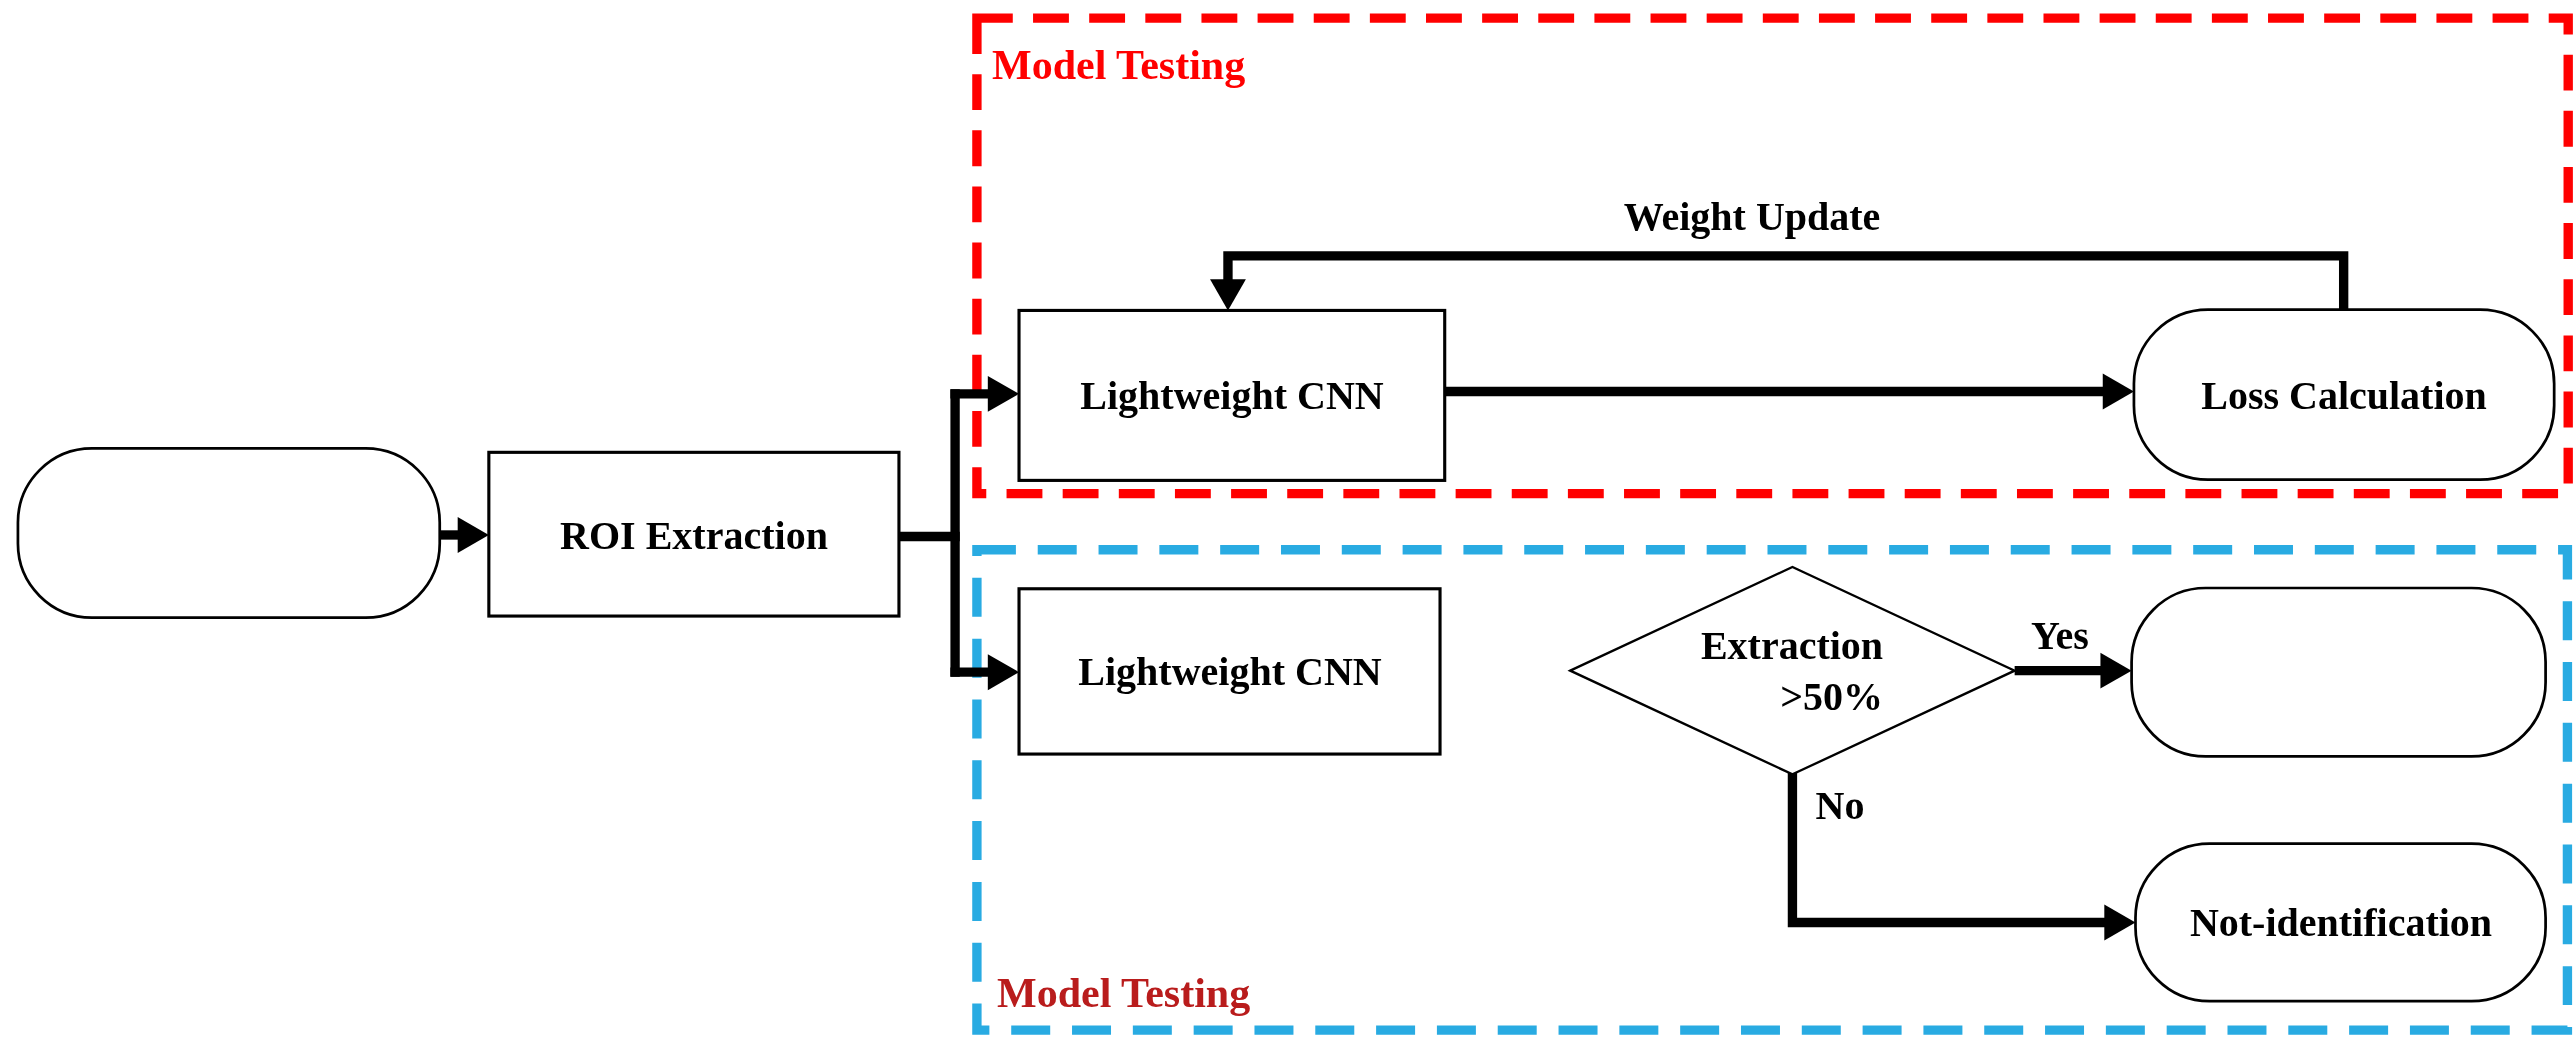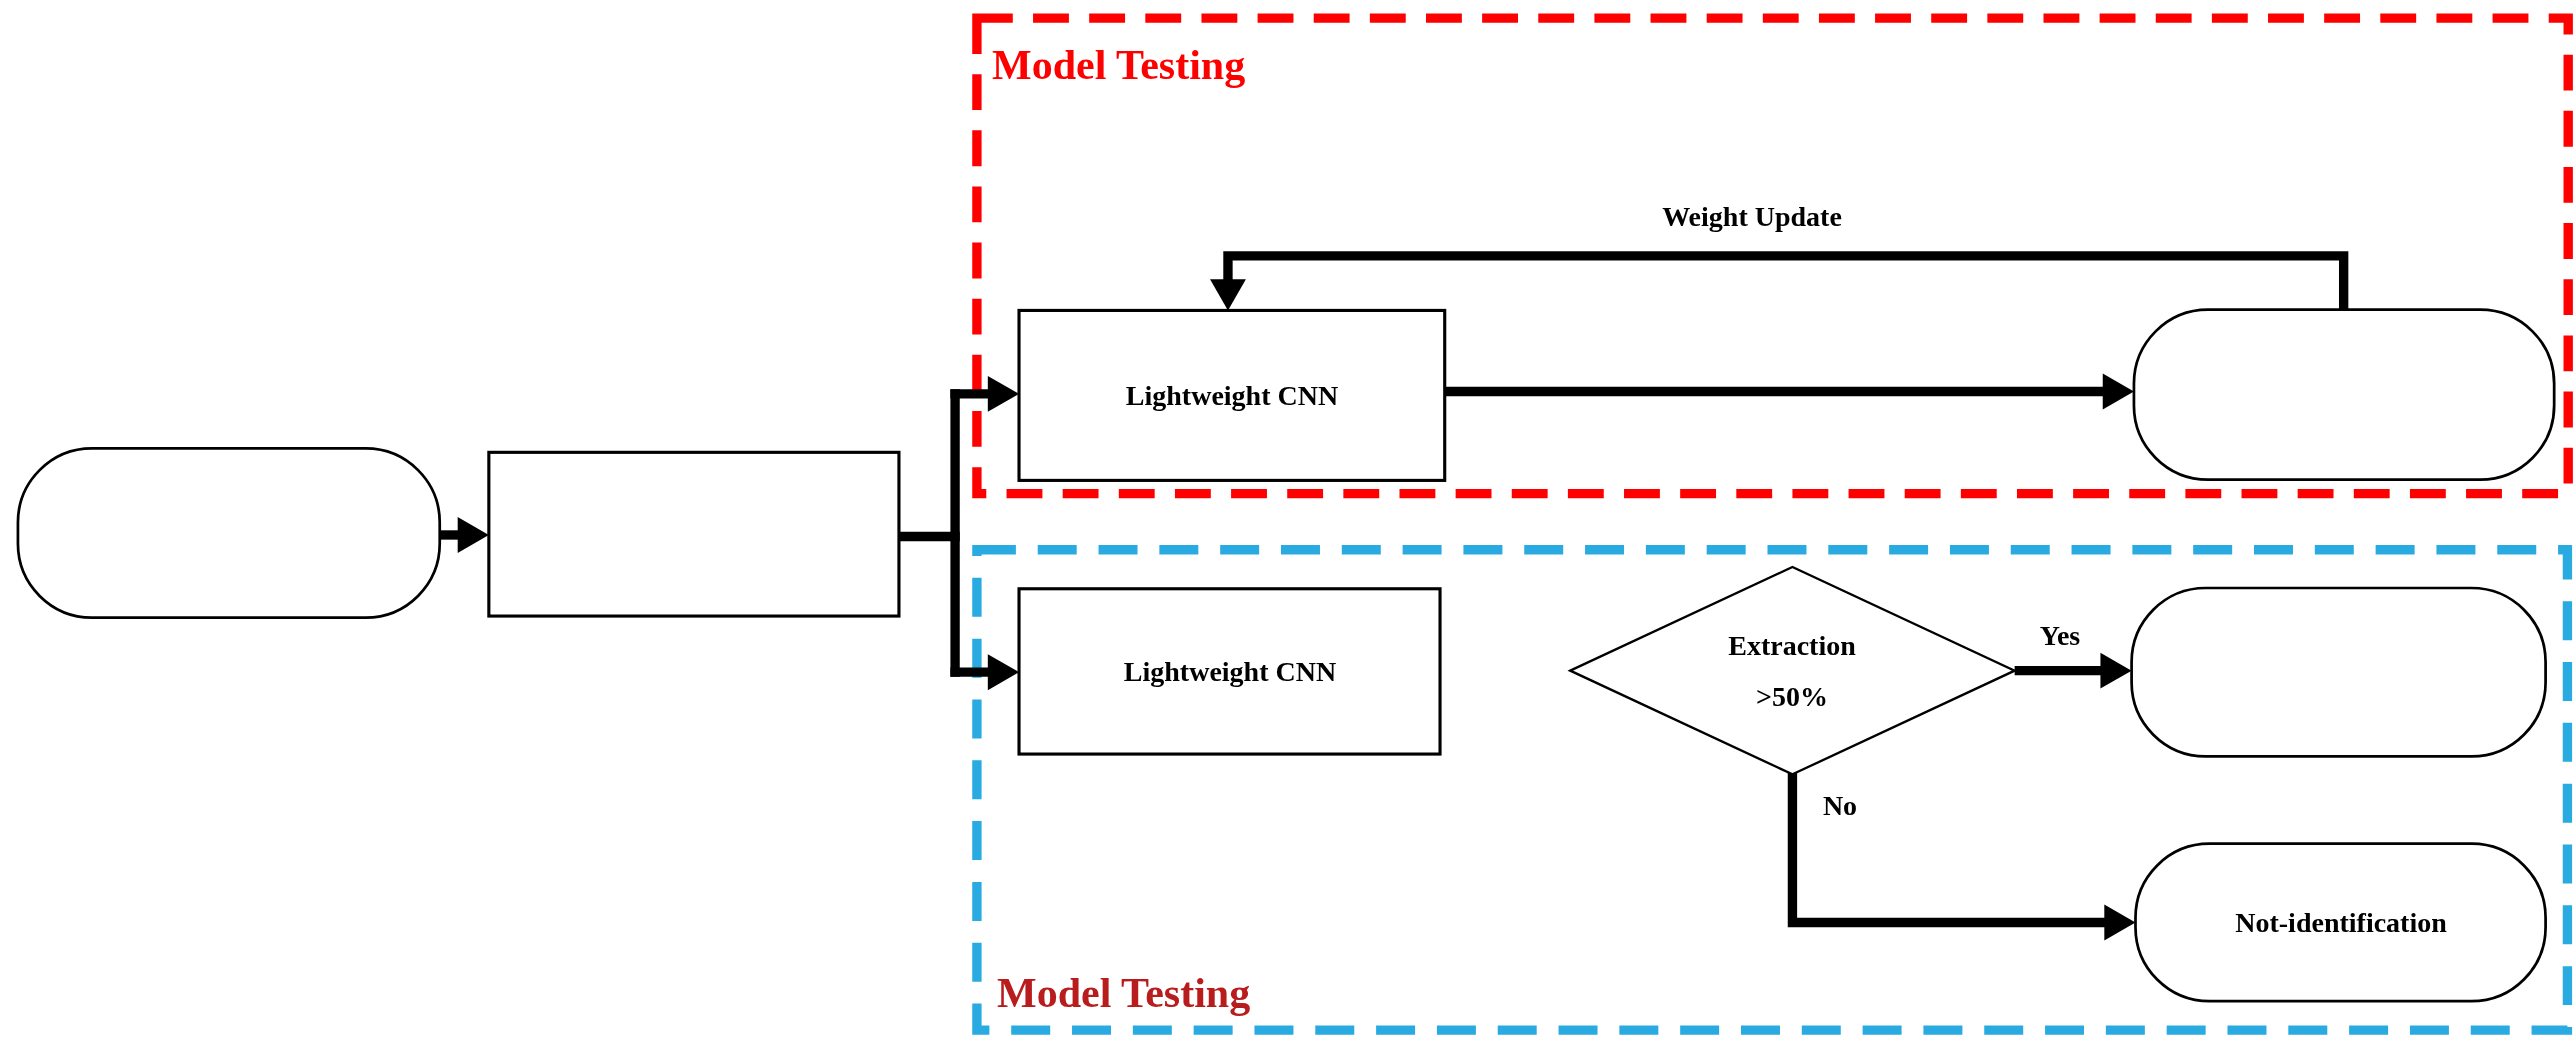--- a/index.html
+++ b/index.html
@@ -8,24 +8,24 @@
     width: 2576px;
     height: 1045px;
     background: #ffffff;
     font-family: "Liberation Serif", serif;
     overflow: hidden;
   }
   #wires { position: absolute; left: 0; top: 0; width: 2576px; height: 1045px; }
   .lbl {
     position: absolute;
     font-weight: bold;
-    font-size: 28px;
+    font-size: 40px;
     color: #000000;
     white-space: nowrap;
-    text-align: center;
+    text-align: right;
     transform: translate(-50%, -50%);
     line-height: 51px;
   }
   .group-lbl {
     position: absolute;
     font-weight: bold;
     font-size: 42px;
     white-space: nowrap;
     transform: translateY(-50%);
     line-height: 47px;
@@ -68,21 +68,23 @@
     <rect x="23" y="575" width="541" height="217" rx="95" fill="#fff" stroke="#000" stroke-width="3.5"></rect>
     <rect x="627" y="580" width="526" height="210" fill="#fff" stroke="#000" stroke-width="4"></rect>
     <rect x="1307" y="398" width="546" height="218" fill="#fff" stroke="#000" stroke-width="4"></rect>
     <rect x="2737" y="397" width="539" height="218" rx="95" fill="#fff" stroke="#000" stroke-width="3.5"></rect>
     <rect x="1307" y="755" width="540" height="212" fill="#fff" stroke="#000" stroke-width="4"></rect>
     <polygon points="2014,860 2299,727 2584,860 2299,993" fill="#fff" stroke="#000" stroke-width="3"></polygon>
     <rect x="2734" y="754" width="531" height="216" rx="95" fill="#fff" stroke="#000" stroke-width="3.5"></rect>
     <rect x="2739" y="1082" width="526" height="202" rx="95" fill="#fff" stroke="#000" stroke-width="3.5"></rect>
   </svg>
 
+  <div class="lbl" style="left:694px;  top:535px;">ROI Extraction</div>
   <div class="lbl" style="left:1232px; top:395px;">Lightweight CNN</div>
+  <div class="lbl" style="left:2344px; top:395px;">Loss Calculation</div>
   <div class="lbl" style="left:1230px; top:671px;">Lightweight CNN</div>
 
   <div class="lbl" style="left:1792px; top:671px;">
     <div>Extraction</div>
     <div>&gt;50%</div>
   </div>
 
 
   <div class="lbl" style="left:2341px; top:922px;">Not-identification</div>
 

